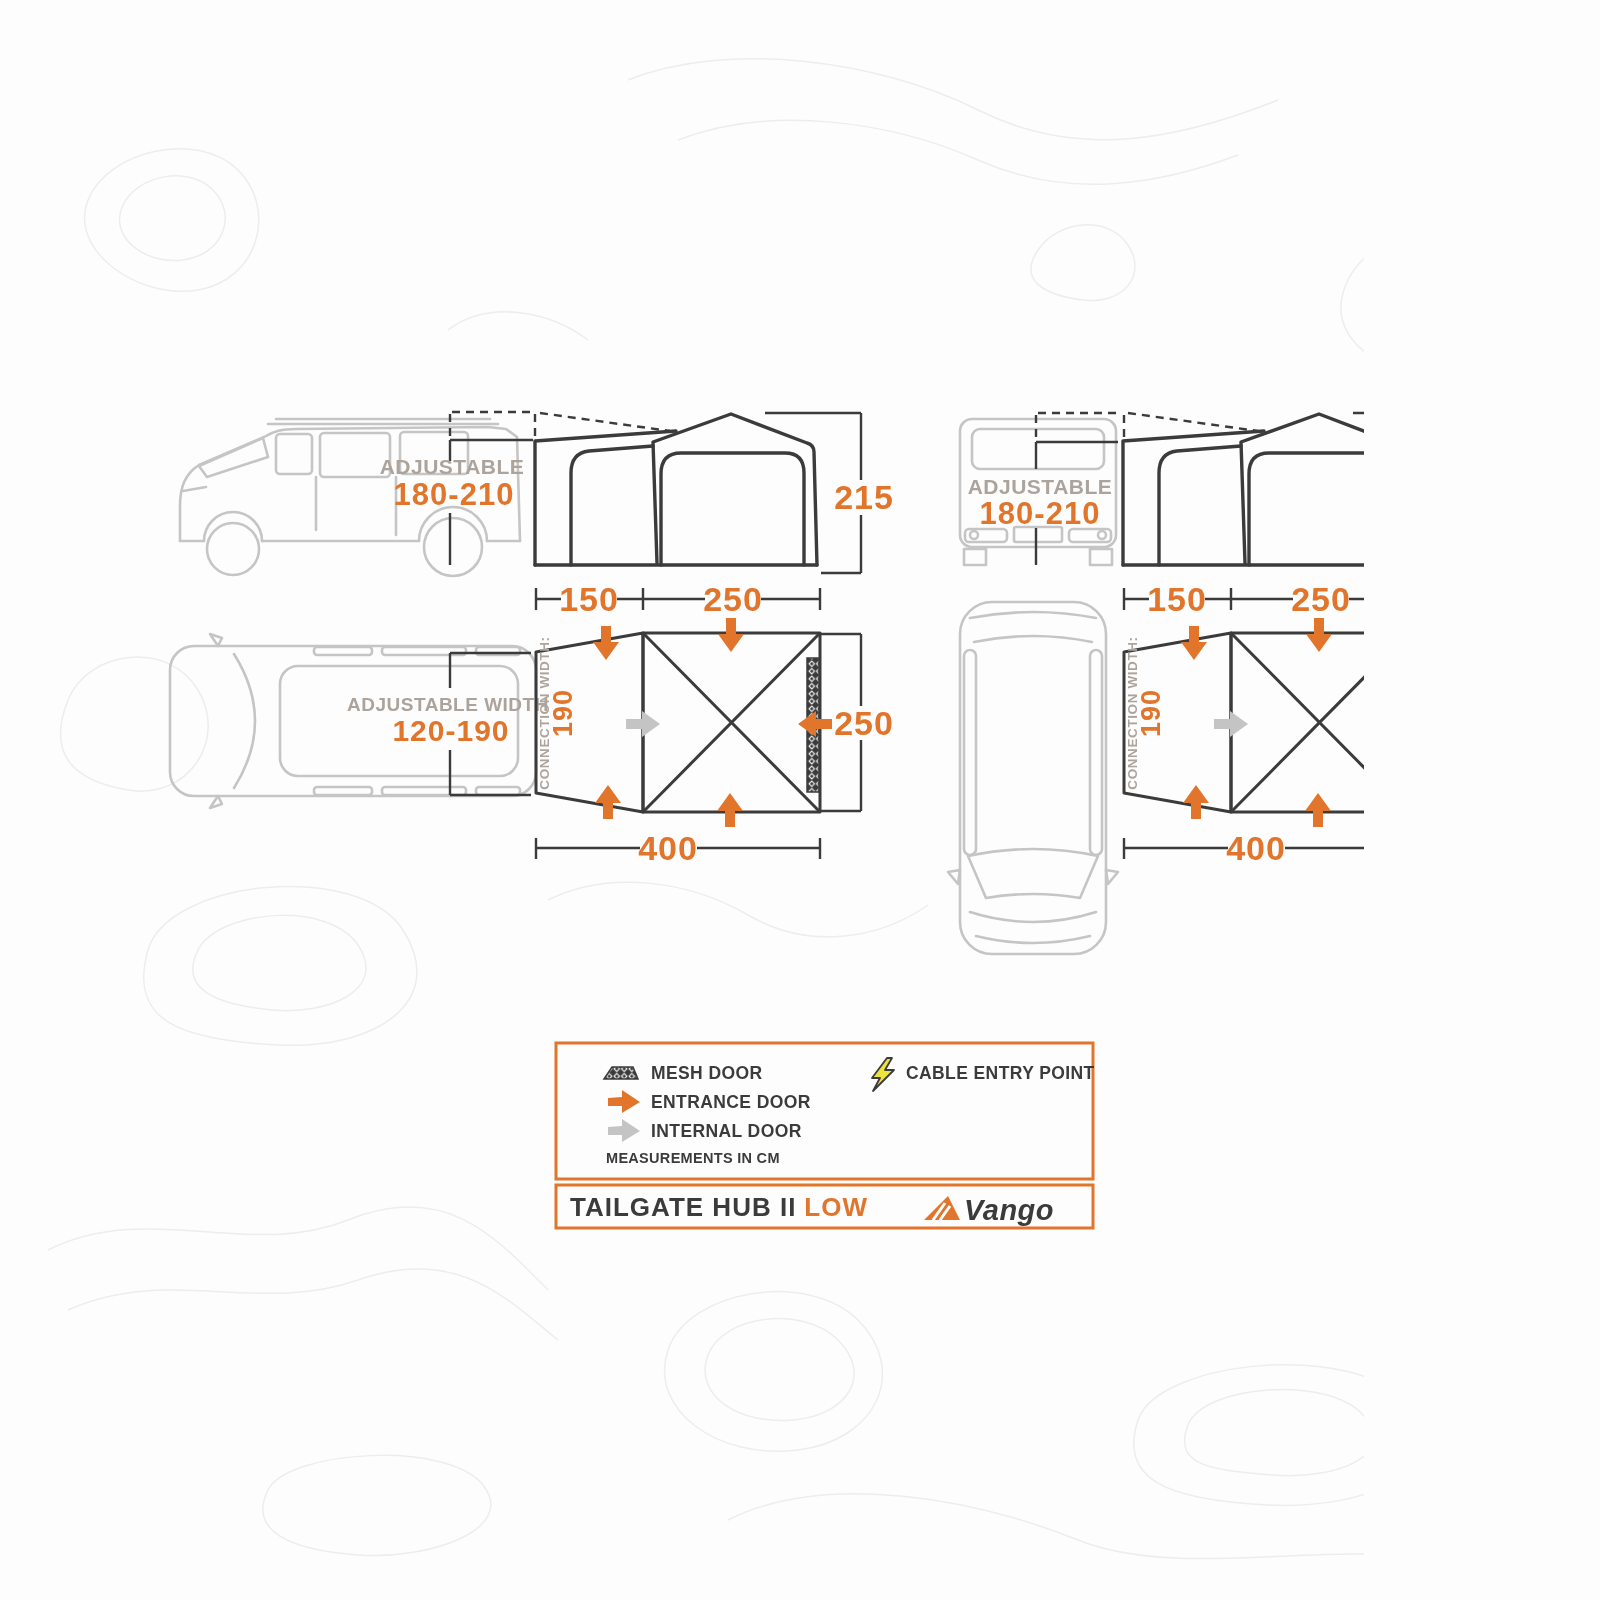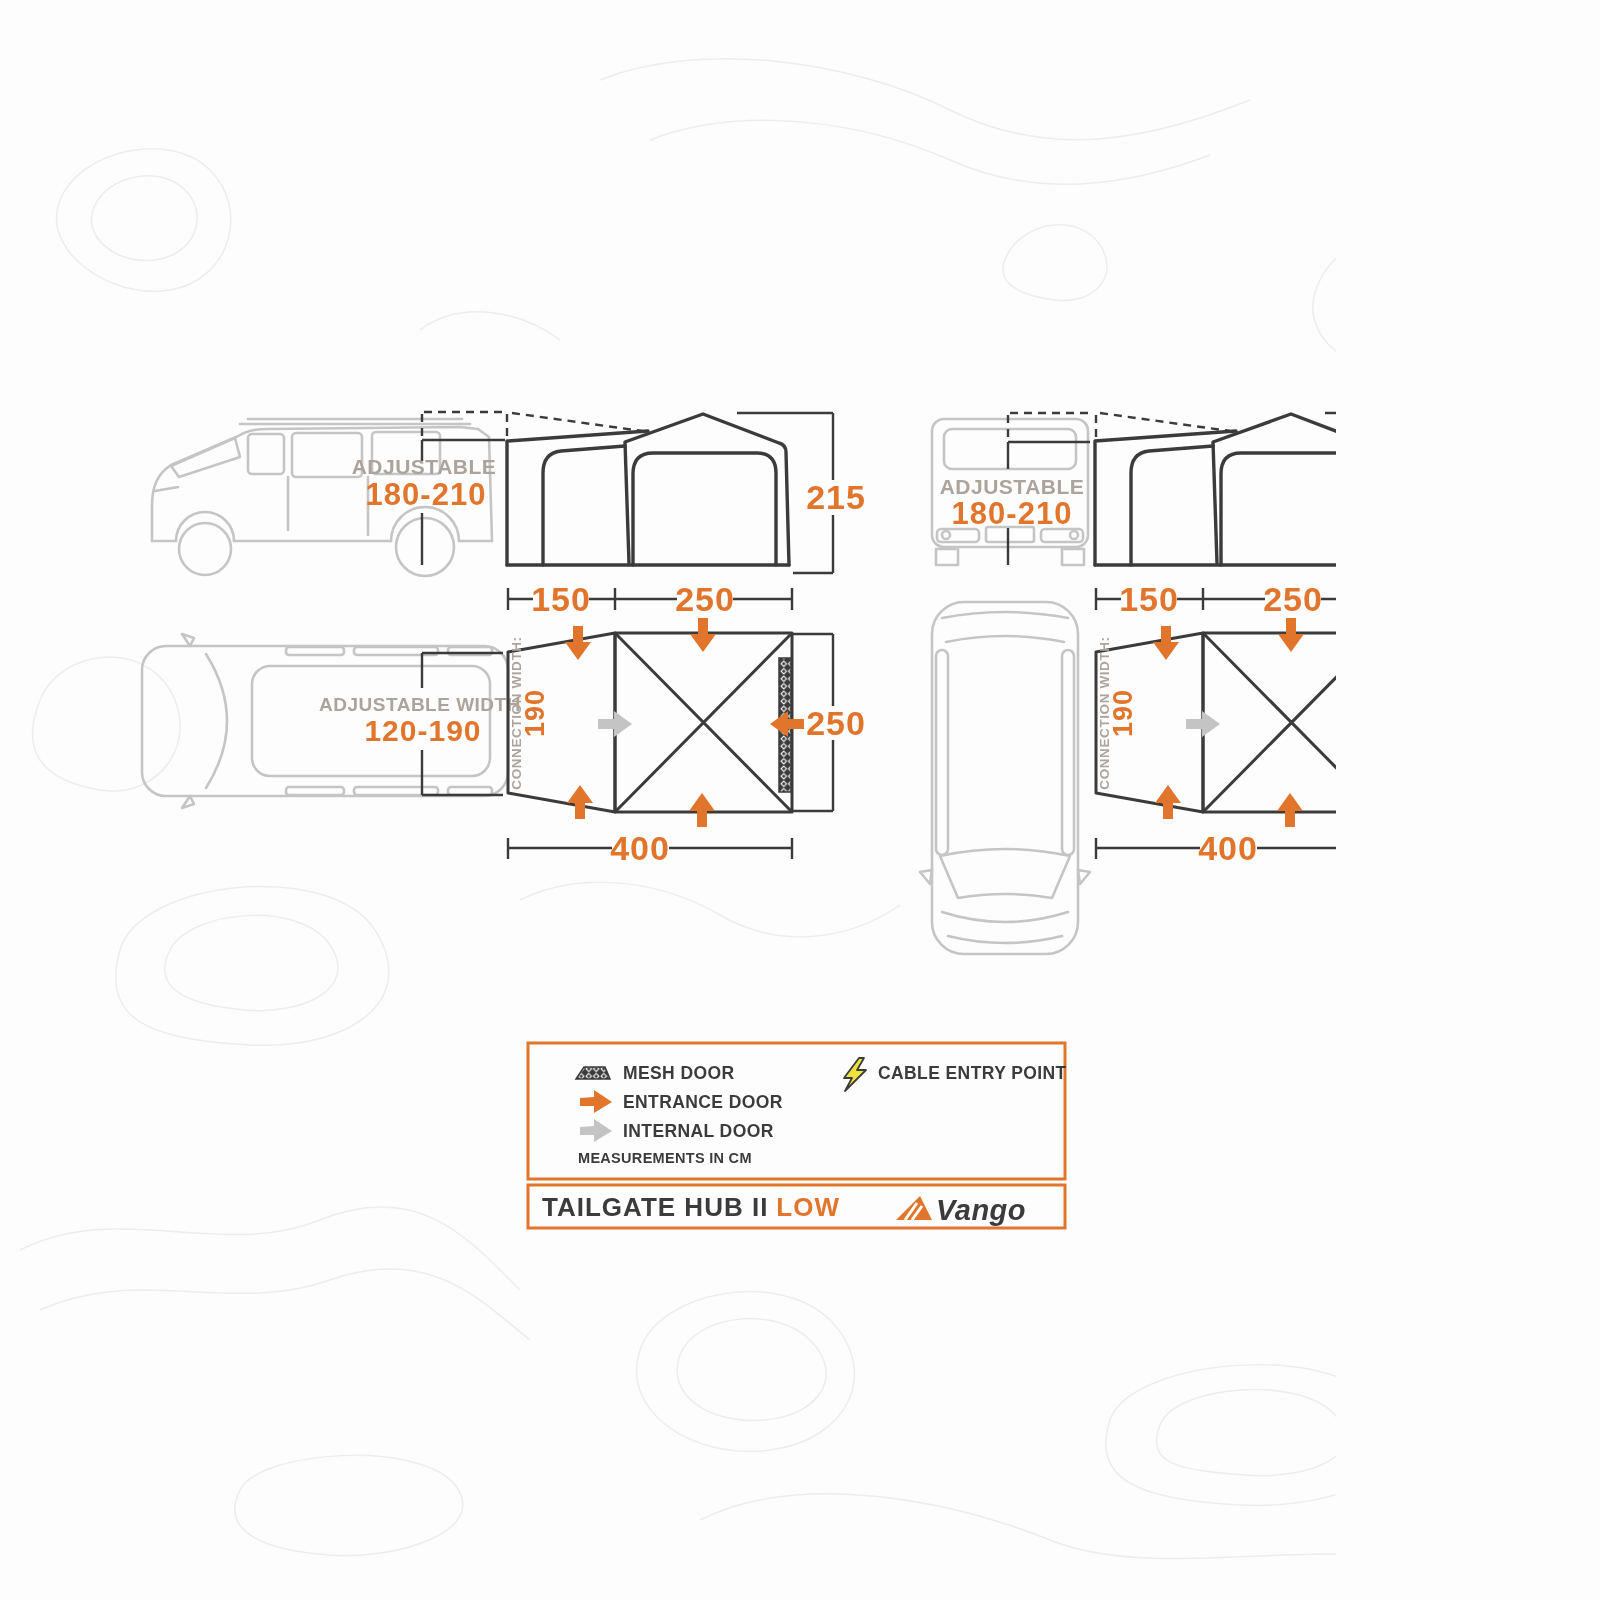--- a/index.html
+++ b/index.html
@@ -1,17 +1,17 @@
 <!DOCTYPE html>
 <html><head>
 <meta charset="utf-8">
 <style>
   html,body{margin:0;padding:0;background:#fdfdfd;}
   .canvas{position:relative;width:1336px;height:1600px;background:#fdfdfd;overflow:hidden;
-          font-family:"Liberation Sans",sans-serif;}
+          font-family:"Liberation Sans",sans-serif;padding-left:28px;}
   svg{display:block;}
   text{font-family:"Liberation Sans",sans-serif;}
   .topo{stroke:#ededed;stroke-width:1.5;fill:none;}
   .veh{stroke:#c5c5c5;stroke-width:2.6;fill:none;stroke-linejoin:round;stroke-linecap:round;}
   .tent{stroke:#3b3b3b;stroke-width:3.4;fill:none;stroke-linejoin:round;stroke-linecap:round;}
   .plan{stroke:#3b3b3b;stroke-width:3;fill:none;stroke-linejoin:round;}
   .dim{stroke:#3b3b3b;stroke-width:2.4;fill:none;stroke-linecap:butt;}
   .dash{stroke:#3b3b3b;stroke-width:2.4;fill:none;stroke-dasharray:8 6;}
   .num{fill:#e1752c;font-weight:bold;font-size:34px;text-anchor:middle;letter-spacing:1px;}
   .range{fill:#e1752c;font-weight:bold;font-size:30px;text-anchor:middle;letter-spacing:1px;}

